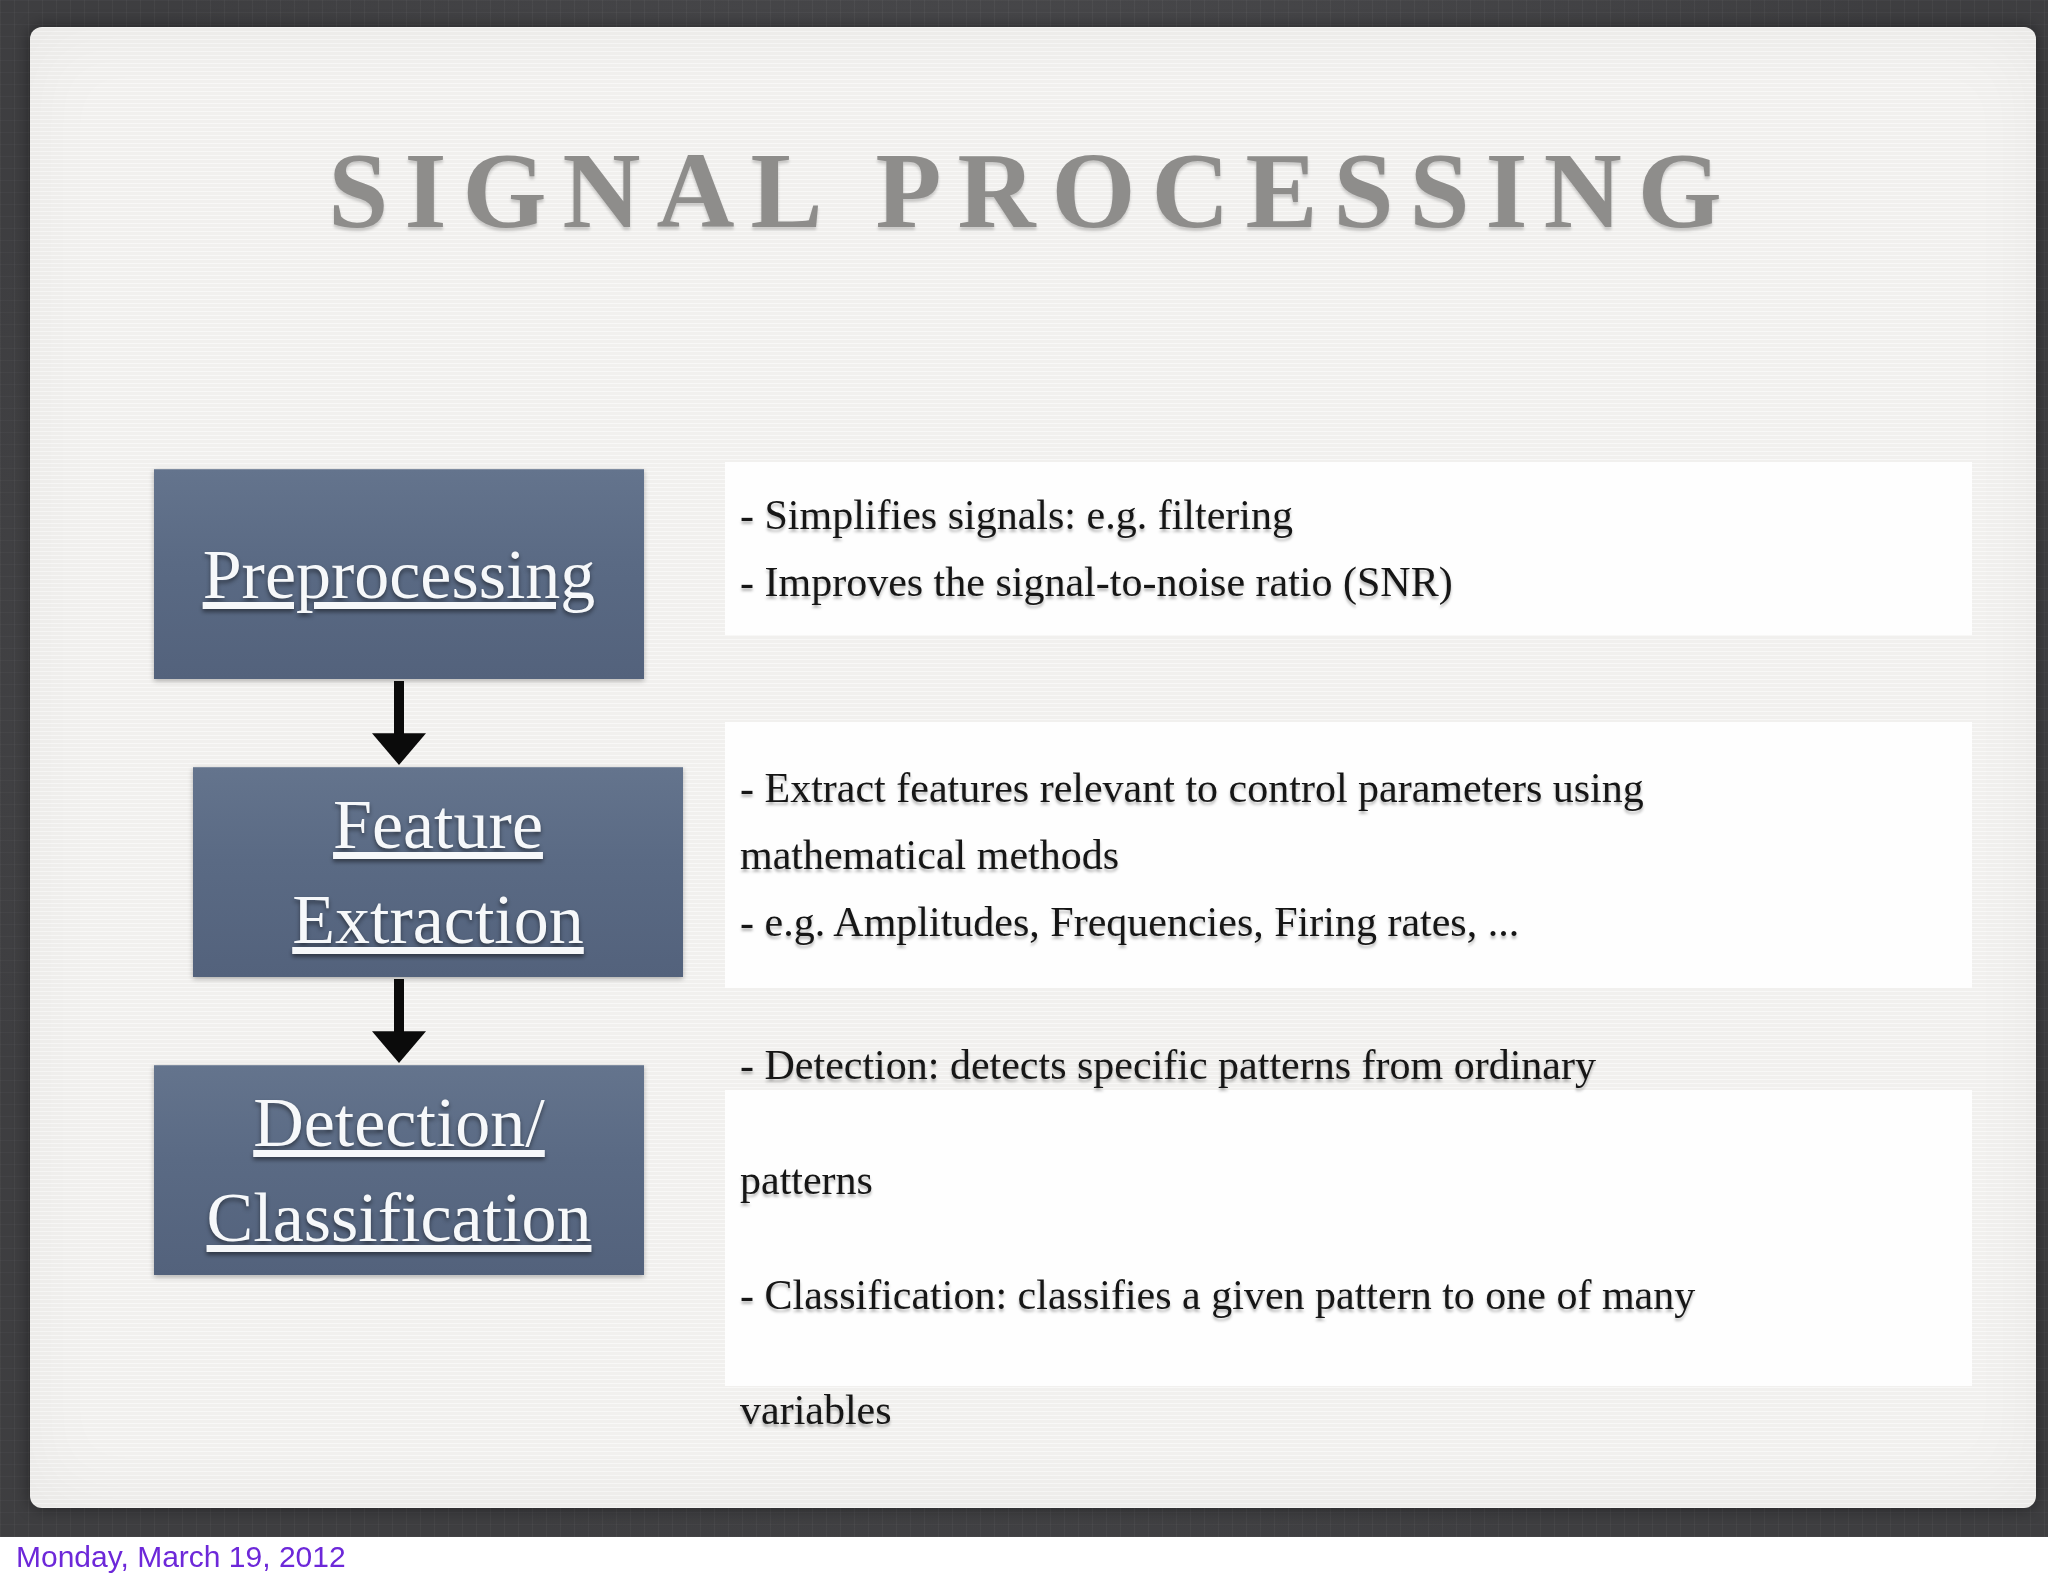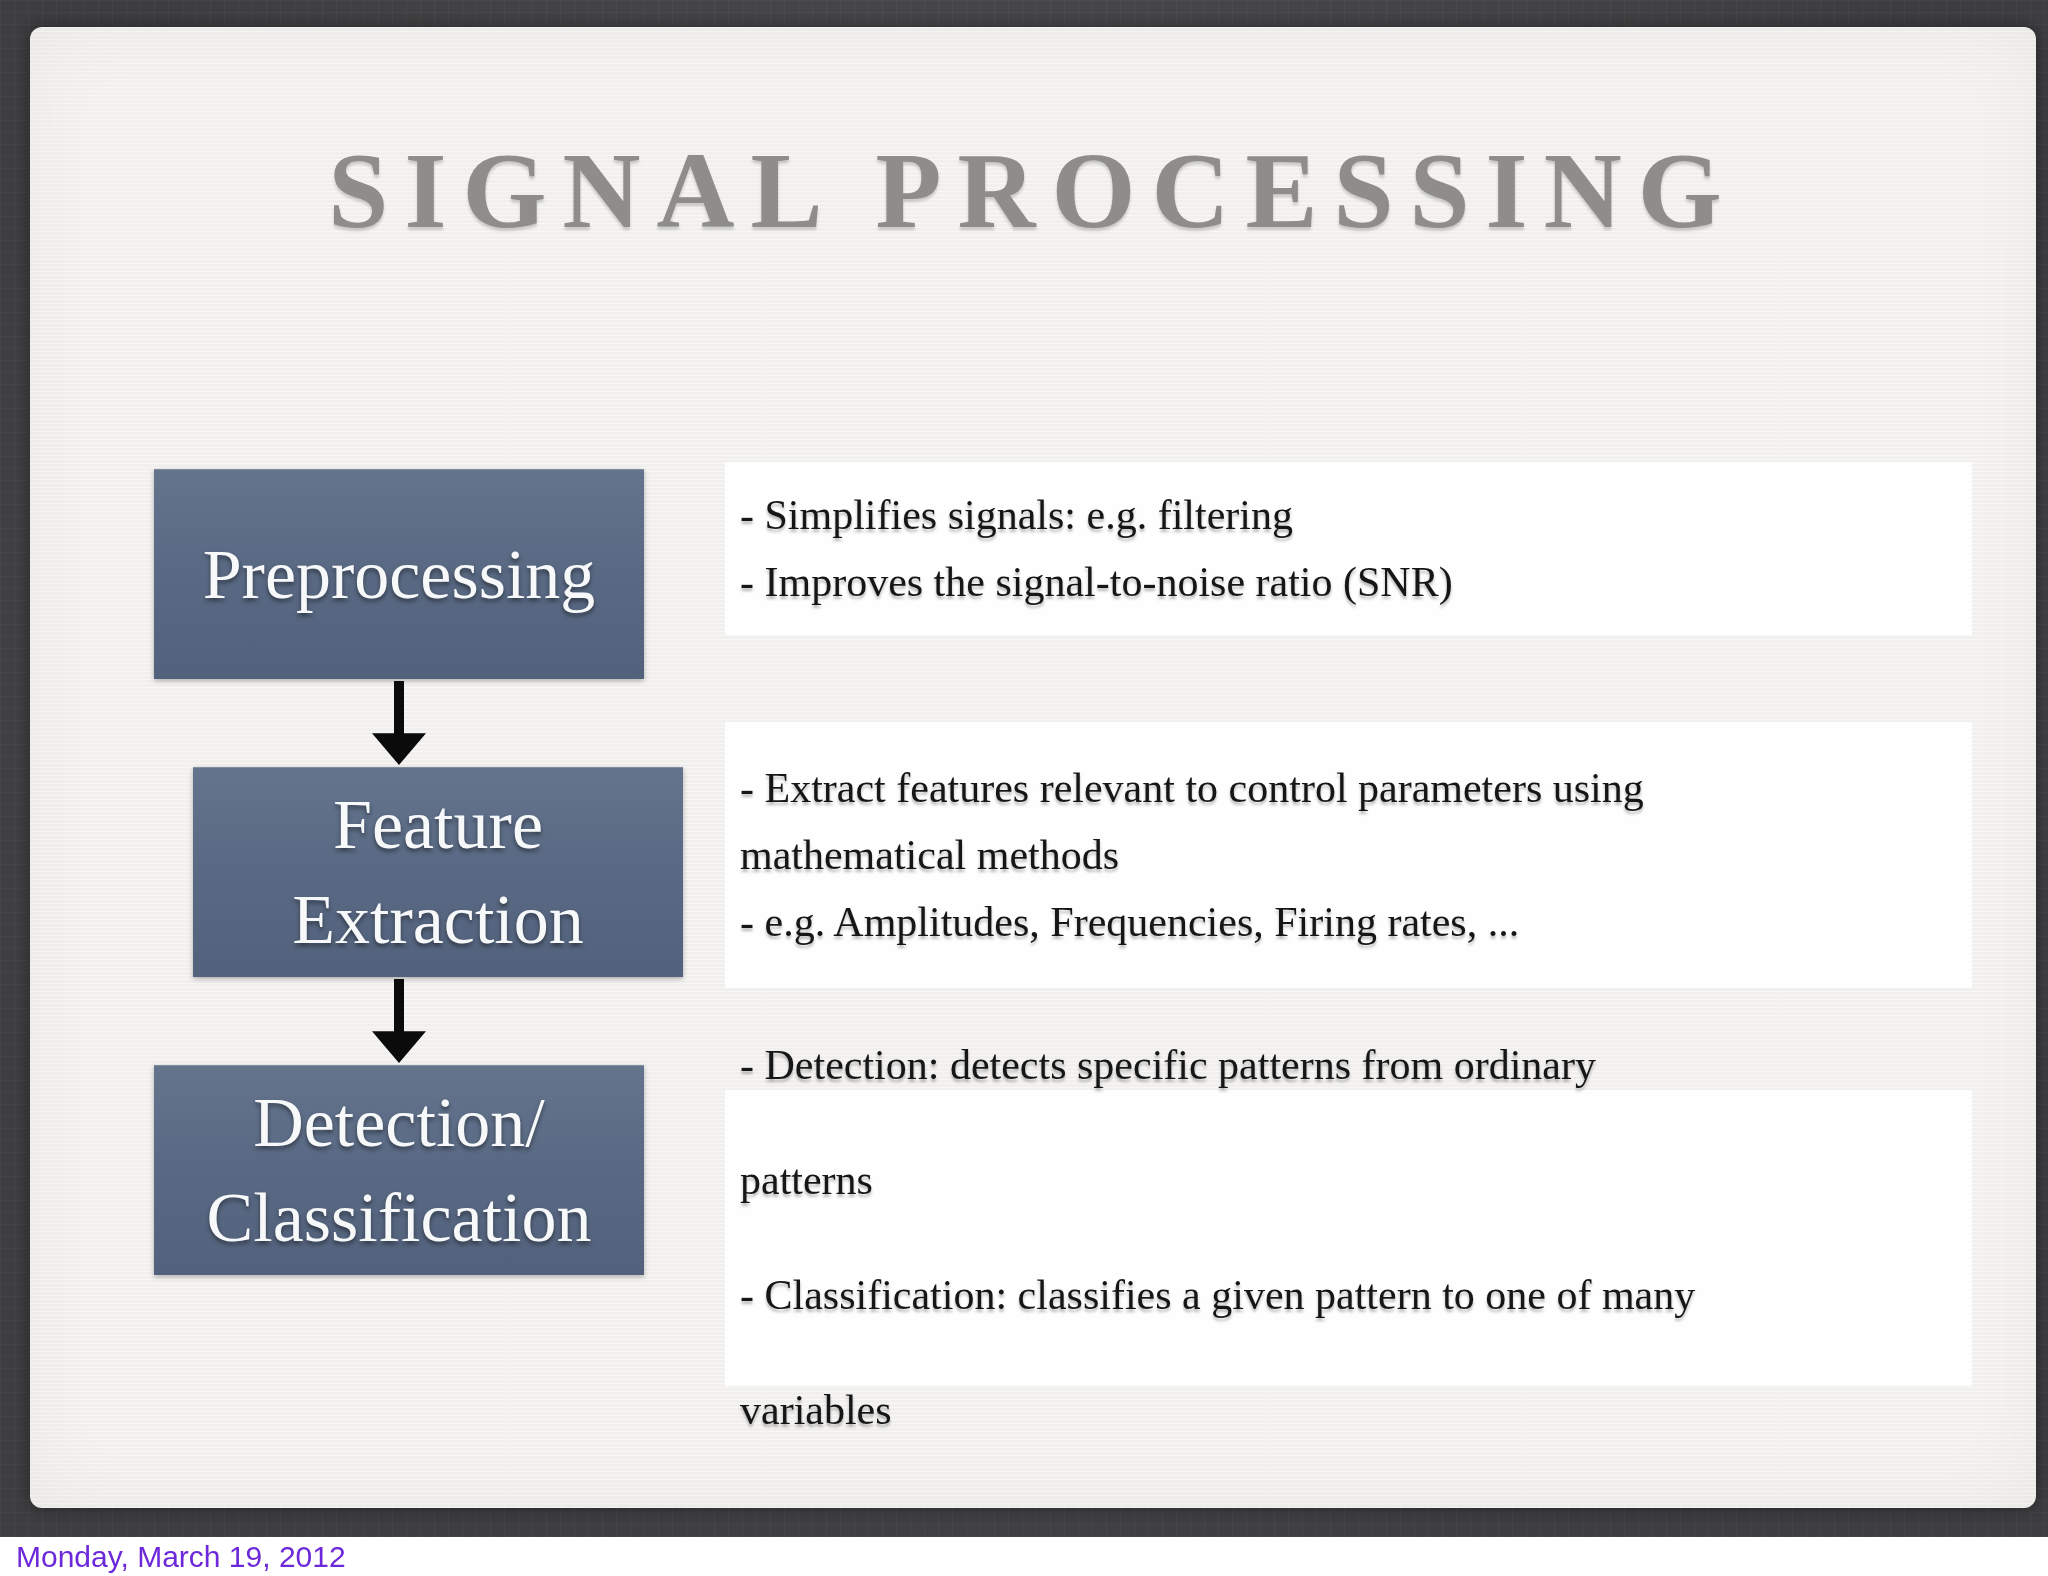--- a/index.html
+++ b/index.html
@@ -63,20 +63,21 @@
   .pbox2 { top: 740px; margin-left: 39px; }
   .pbox3 { top: 1038px; }
   .pbox-line {
     display: block;
     font-family: "Liberation Serif", serif;
     font-size: 70px;
     line-height: 95px;
     color: #f6f8fa;
     text-shadow: 0 3px 4px rgba(0,0,0,0.45);
     white-space: nowrap;
+    text-decoration: underline;
   }
   .pbox-line:empty { display: none; }
   .arrow {
     position: absolute;
     left: 339px;
     width: 60px; height: 84px;
   }
   .arrow1 { top: 654px; }
   .arrow2 { top: 952px; }
   .arrow path, .arrow rect, .arrow polygon { fill: #0b0b0b; }

